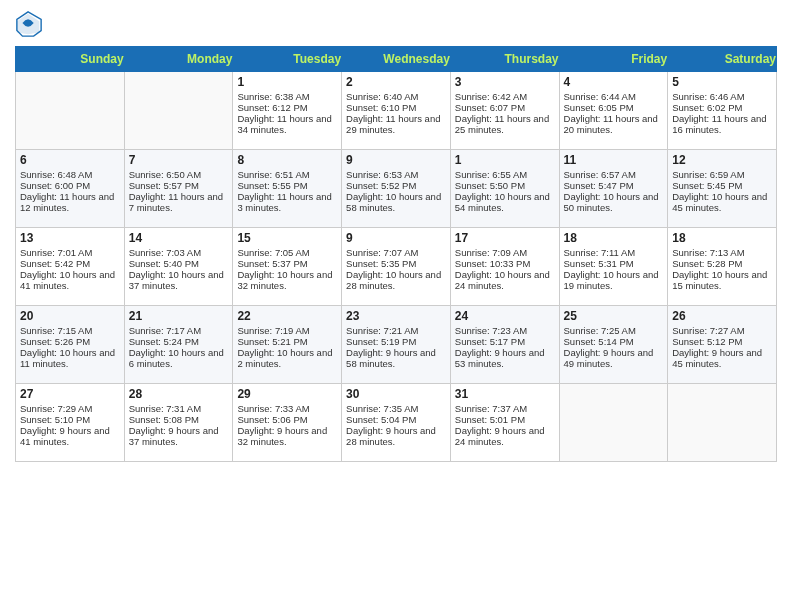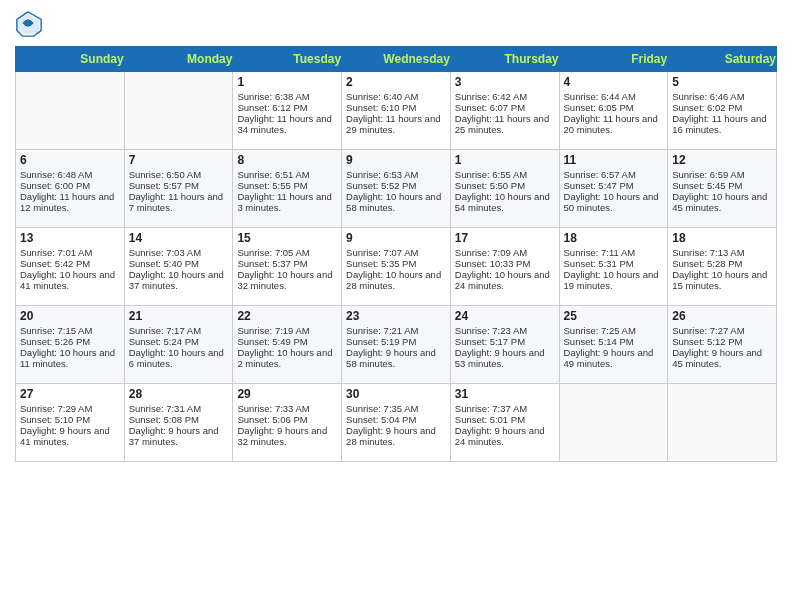--- a/index.html
+++ b/index.html
@@ -140,21 +140,21 @@
           <td><span class="day-number">14</span><span>Sunrise: 7:03 AM</span><br><span>Sunset: 5:40 PM</span><br><span>Daylight: 10 hours and 37 minutes.</span></td>
           <td><span class="day-number">15</span><span>Sunrise: 7:05 AM</span><br><span>Sunset: 5:37 PM</span><br><span>Daylight: 10 hours and 32 minutes.</span></td>
           <td><span class="day-number">9</span><span>Sunrise: 7:07 AM</span><br><span>Sunset: 5:35 PM</span><br><span>Daylight: 10 hours and 28 minutes.</span></td>
           <td><span class="day-number">17</span><span>Sunrise: 7:09 AM</span><br><span>Sunset: 10:33 PM</span><br><span>Daylight: 10 hours and 24 minutes.</span></td>
           <td><span class="day-number">18</span><span>Sunrise: 7:11 AM</span><br><span>Sunset: 5:31 PM</span><br><span>Daylight: 10 hours and 19 minutes.</span></td>
           <td><span class="day-number">18</span><span>Sunrise: 7:13 AM</span><br><span>Sunset: 5:28 PM</span><br><span>Daylight: 10 hours and 15 minutes.</span></td>
         </tr>
         <tr>
           <td><span class="day-number">20</span><span>Sunrise: 7:15 AM</span><br><span>Sunset: 5:26 PM</span><br><span>Daylight: 10 hours and 11 minutes.</span></td>
           <td><span class="day-number">21</span><span>Sunrise: 7:17 AM</span><br><span>Sunset: 5:24 PM</span><br><span>Daylight: 10 hours and 6 minutes.</span></td>
-          <td><span class="day-number">22</span><span>Sunrise: 7:19 AM</span><br><span>Sunset: 5:49 PM</span><br><span>Daylight: 10 hours and 2 minutes.</span></td>
+          <td><span class="day-number">22</span><span>Sunrise: 7:19 AM</span><br><span>Sunset: 5:21 PM</span><br><span>Daylight: 10 hours and 2 minutes.</span></td>
           <td><span class="day-number">23</span><span>Sunrise: 7:21 AM</span><br><span>Sunset: 5:19 PM</span><br><span>Daylight: 9 hours and 58 minutes.</span></td>
           <td><span class="day-number">24</span><span>Sunrise: 7:23 AM</span><br><span>Sunset: 5:17 PM</span><br><span>Daylight: 9 hours and 53 minutes.</span></td>
           <td><span class="day-number">25</span><span>Sunrise: 7:25 AM</span><br><span>Sunset: 5:14 PM</span><br><span>Daylight: 9 hours and 49 minutes.</span></td>
           <td><span class="day-number">26</span><span>Sunrise: 7:27 AM</span><br><span>Sunset: 5:12 PM</span><br><span>Daylight: 9 hours and 45 minutes.</span></td>
         </tr>
         <tr>
           <td><span class="day-number">27</span><span>Sunrise: 7:29 AM</span><br><span>Sunset: 5:10 PM</span><br><span>Daylight: 9 hours and 41 minutes.</span></td>
           <td><span class="day-number">28</span><span>Sunrise: 7:31 AM</span><br><span>Sunset: 5:08 PM</span><br><span>Daylight: 9 hours and 37 minutes.</span></td>
           <td><span class="day-number">29</span><span>Sunrise: 7:33 AM</span><br><span>Sunset: 5:06 PM</span><br><span>Daylight: 9 hours and 32 minutes.</span></td>
           <td><span class="day-number">30</span><span>Sunrise: 7:35 AM</span><br><span>Sunset: 5:04 PM</span><br><span>Daylight: 9 hours and 28 minutes.</span></td>

